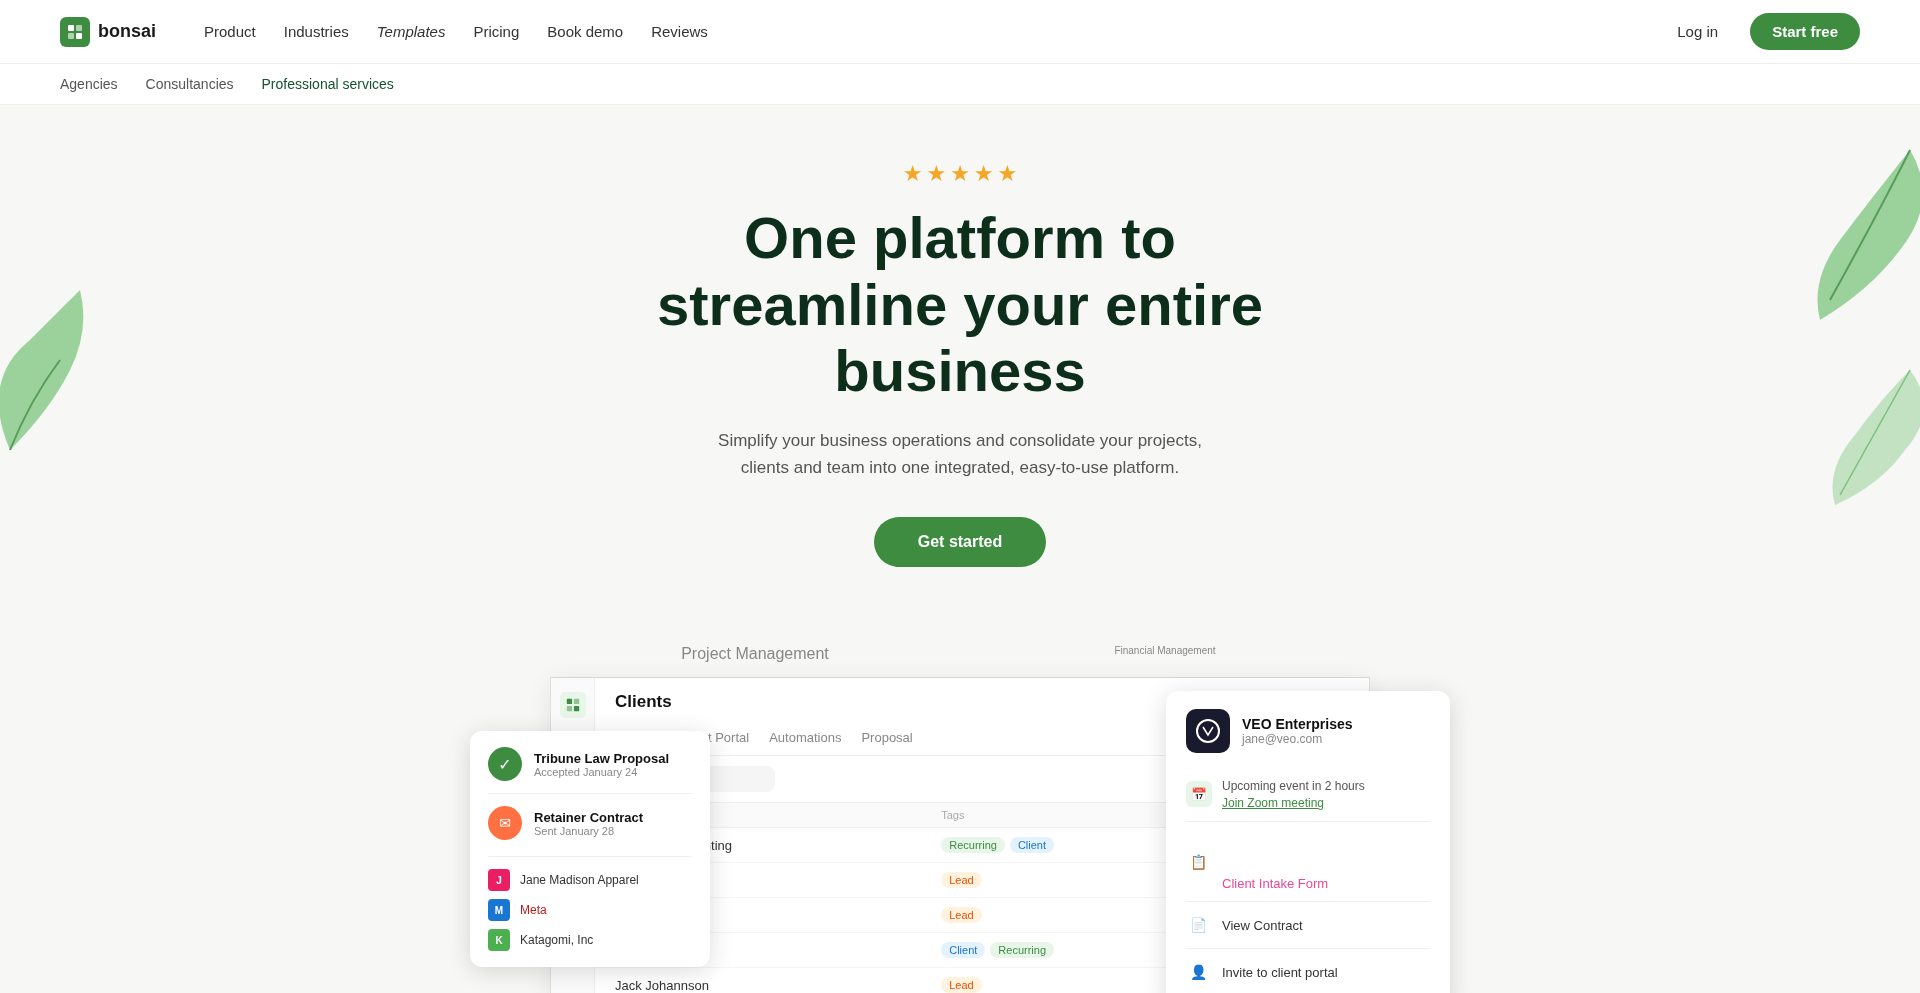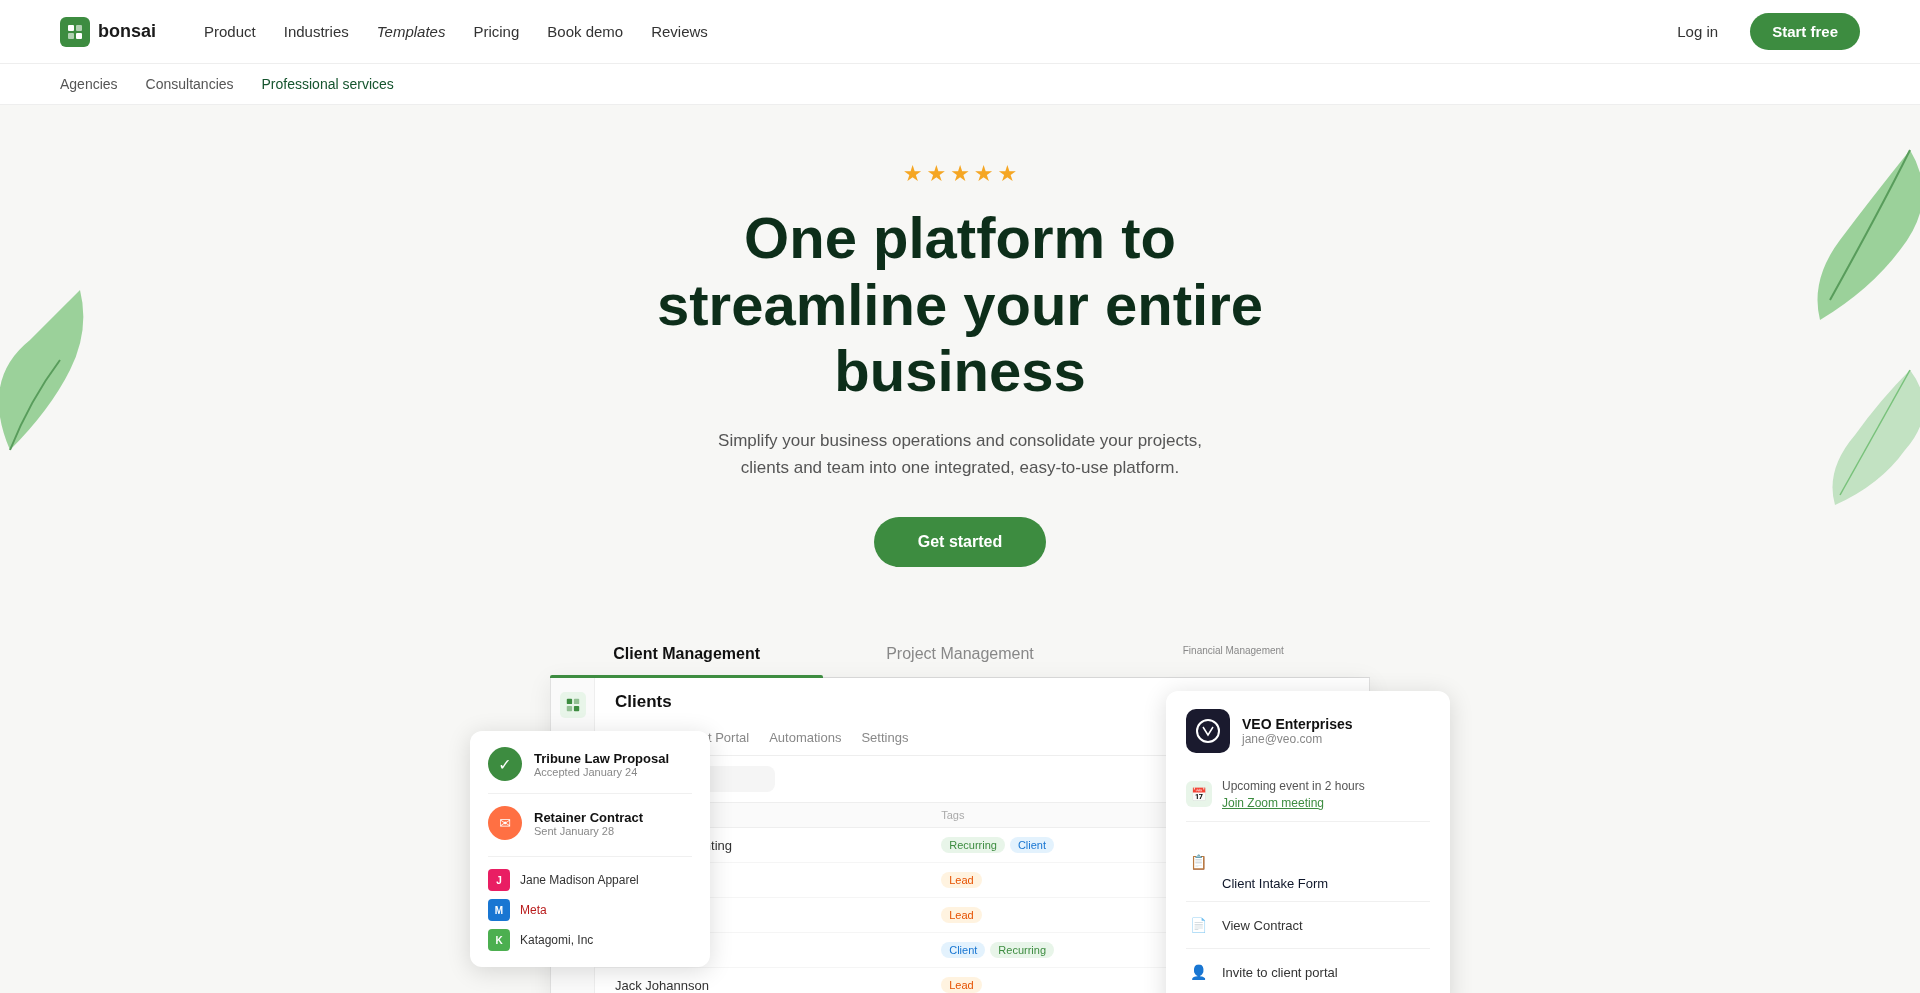--- a/index.html
+++ b/index.html
@@ -77,24 +77,20 @@
     <span>streamline your entire</span><br>
     <span>business</span>
   </h1>
   <p style="font-size:17px;color:#555;max-width:520px;margin:0 auto 36px;line-height:1.6;">Simplify your business operations and consolidate your projects, clients and team into one integrated, easy-to-use platform.</p>
   <button style="font-size:16px;font-weight:700;color:#fff;background:#3d8c40;border:none;padding:16px 44px;border-radius:30px;cursor:pointer;">Get started</button>
 </div>
 
 <div style="max-width:860px;margin:32px auto 0;padding:0 20px 60px;position:relative;">
 
   <div style="display:flex;border-bottom:1px solid #ddd;margin-bottom:0;">
-    <div style="flex:1;text-align:center;padding:14px 0;font-size:16px;color:#111;font-weight:600;cursor:pointer;position:relative;">
-      <span>Client Management</span>
-      <div style="position:absolute;bottom:-1px;left:0;right:0;height:3px;background:#3d8c40;border-radius:2px 2px 0 0;"></div>
-    </div>
     <div style="flex:1;text-align:center;padding:14px 0;font-size:16px;color:#888;cursor:pointer;">
       <span>Project Management</span>
     </div>
     <div style="flex:1;text-align:center;padding:14px 0;font-size:10px;color:#888;cursor:pointer;">
       <span>Financial Management</span>
     </div>
   </div>
 
   <div style="background:#fff;border-radius:0 0 12px 12px;border:1px solid #e0e0e0;border-top:none;overflow:hidden;box-shadow:0 4px 24px rgba(0,0,0,0.08);display:flex;flex-direction:column;margin-top:0;">
     <div style="display:flex;">
@@ -114,21 +110,21 @@
         <div style="width:26px;height:26px;display:flex;align-items:center;justify-content:center;font-size:13px;color:#bbb;">☑</div>
       </div>
 
       <div style="flex:1;">
         <div style="font-size:17px;font-weight:700;color:#111;padding:14px 20px 10px;">Clients</div>
 
         <div style="display:flex;gap:20px;padding:0 20px;border-bottom:1px solid #eee;">
           <div style="font-size:13px;color:#111;font-weight:600;padding:8px 0;border-bottom:2px solid #3d8c40;cursor:pointer;"><span>Clients</span></div>
           <div style="font-size:13px;color:#888;padding:8px 0;cursor:pointer;"><span>Client Portal</span></div>
           <div style="font-size:13px;color:#888;padding:8px 0;cursor:pointer;"><span>Automations</span></div>
-          <div style="font-size:13px;color:#888;padding:8px 0;cursor:pointer;"><span>Settings</span></div>
+          <div style="font-size:13px;color:#888;padding:8px 0;cursor:pointer;"><span>Proposal</span></div>
         </div>
 
         <div style="display:flex;align-items:center;justify-content:space-between;padding:10px 20px;">
           <div style="display:flex;align-items:center;gap:6px;background:#f5f5f5;border-radius:8px;padding:6px 12px;font-size:12px;color:#aaa;width:160px;">
             <span style="color:#bbb;font-size:12px;">🔍</span>
             <span>Search...</span>
           </div>
           <div style="font-size:12px;color:#666;display:flex;align-items:center;gap:4px;cursor:pointer;">
             <span>⊟</span>
             <span>Filters</span>
@@ -243,21 +239,21 @@
     <div style="display:flex;align-items:flex-start;gap:10px;padding:10px 0;border-bottom:1px solid #f0f0f0;">
       <div style="width:26px;height:26px;background:#e8f5e9;border-radius:6px;display:flex;align-items:center;justify-content:center;font-size:13px;flex-shrink:0;margin-top:2px;">📅</div>
       <div>
         <div style="font-size:12px;color:#555;">Upcoming event in 2 hours</div>
         <a style="font-size:12px;color:#3d8c40;text-decoration:underline;cursor:pointer;">Join Zoom meeting</a>
       </div>
     </div>
 
     <div style="display:flex;align-items:center;gap:10px;padding:10px 0;border-bottom:1px solid #f0f0f0;cursor:pointer;">
       <div style="width:26px;height:26px;display:flex;align-items:center;justify-content:center;font-size:14px;flex-shrink:0;">📋</div>
-      <div style="font-size:13px;color:#0f172a;margin-top:44px;">Client Intake Form</div>
+      <div style="font-size:13px;color:#ec4899;margin-top:44px;">Client Intake Form</div>
     </div>
 
     <div style="display:flex;align-items:center;gap:10px;padding:10px 0;border-bottom:1px solid #f0f0f0;cursor:pointer;">
       <div style="width:26px;height:26px;display:flex;align-items:center;justify-content:center;font-size:14px;flex-shrink:0;">📄</div>
       <div style="font-size:13px;color:#333;">View Contract</div>
     </div>
 
     <div style="display:flex;align-items:center;gap:10px;padding:10px 0;cursor:pointer;">
       <div style="width:26px;height:26px;display:flex;align-items:center;justify-content:center;font-size:14px;flex-shrink:0;">👤</div>
       <div style="font-size:13px;color:#333;">Invite to client portal</div>

